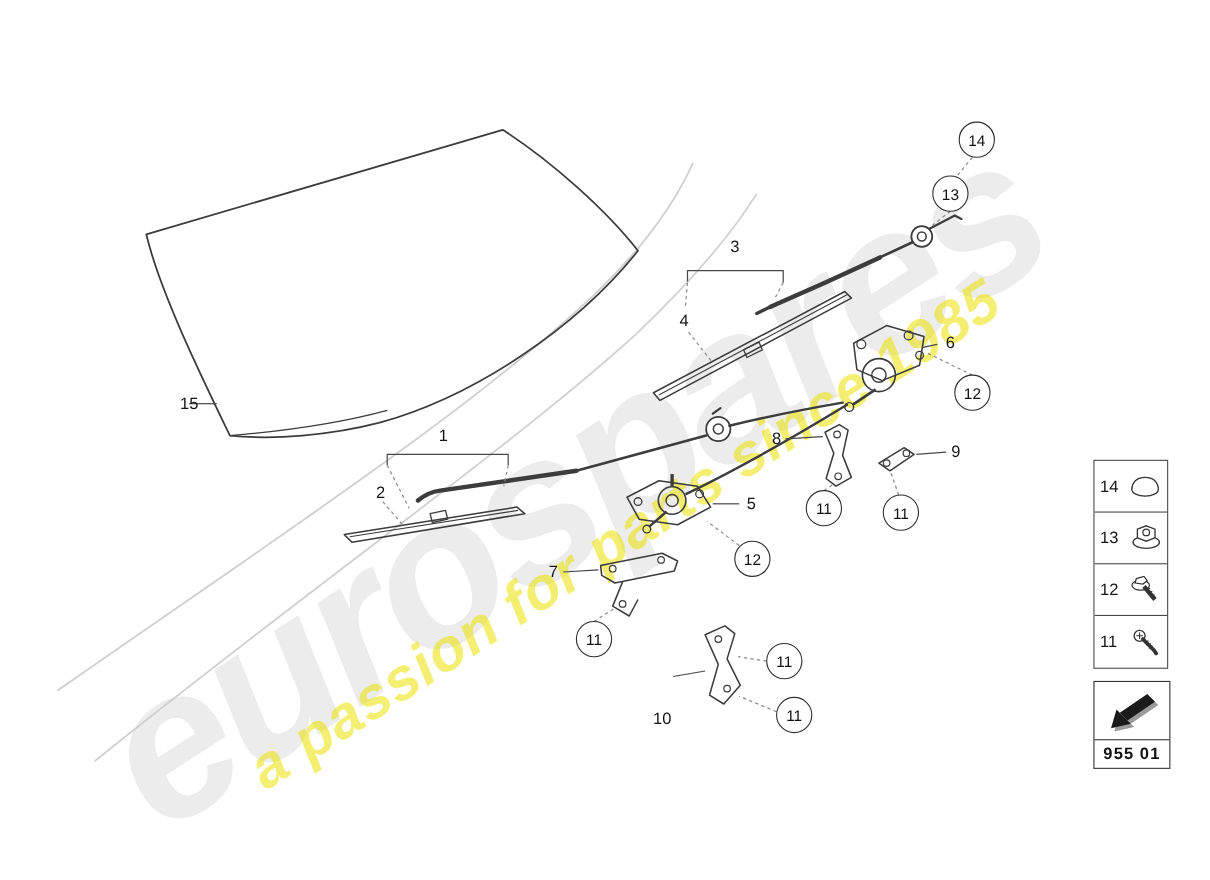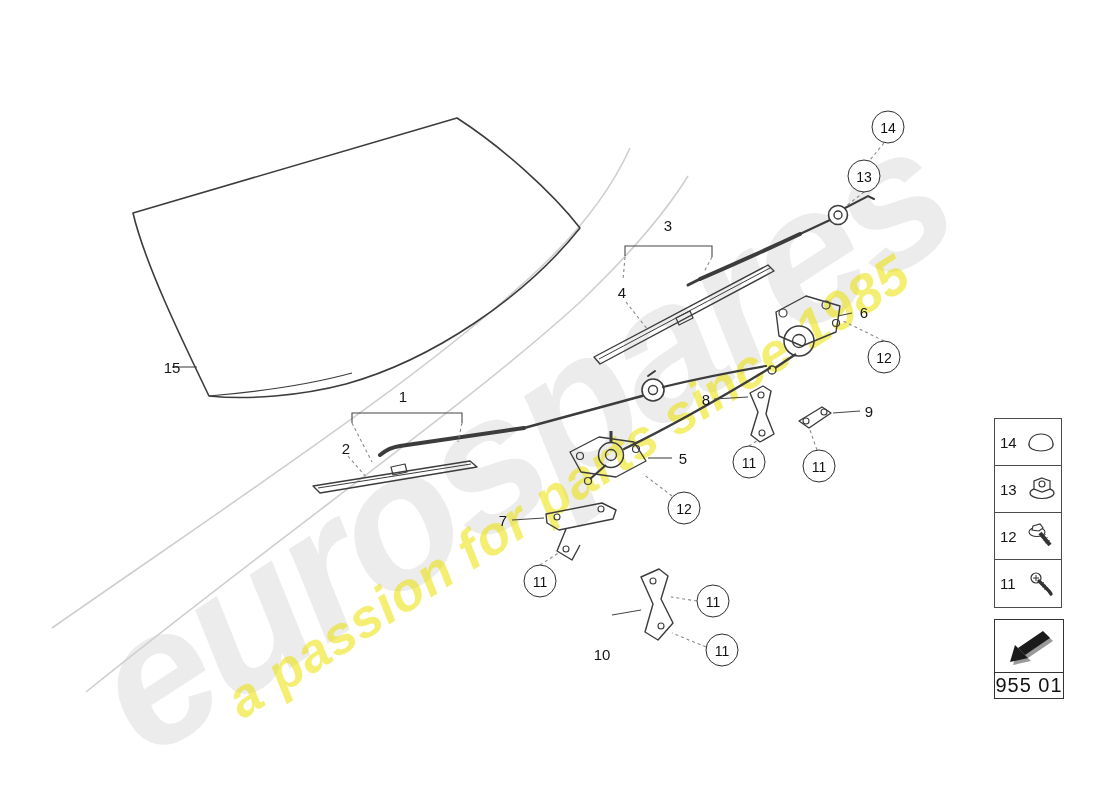--- a/index.html
+++ b/index.html
@@ -20,21 +20,21 @@
   
   .legend{position:absolute;left:994px;top:418px;width:68px;z-index:3;border:1px solid #4a4a4a;background:#fff;box-sizing:border-box;}
   .legend-row{height:47px;display:flex;align-items:center;justify-content:space-between;
               padding:0 5px;border-bottom:1px solid #4a4a4a;box-sizing:border-box;}
   .legend-row:last-child{border-bottom:none;}
   .legend-num{font-size:15px;color:#161616;}
   
   .partbox{position:absolute;left:994px;top:619px;width:70px;z-index:3;border:1px solid #333;background:#fff;box-sizing:border-box;}
   .partbox-icon{height:52px;display:flex;align-items:center;justify-content:center;border-bottom:1px solid #333;}
   .partbox-code{height:25px;display:flex;align-items:center;justify-content:center;
-                font-weight:400;font-size:20px;letter-spacing:1px;}
+                font-weight:700;font-size:15px;letter-spacing:1px;}
 </style>
 </head>
 <body>
 
 <div class="stage">
 
   <div class="wm wm-gray">eurospares</div>
   <div class="wm wm-yellow">a passion for parts since 1985</div>
 
   <svg class="art" width="1100" height="800" viewBox="0 0 1100 800">

